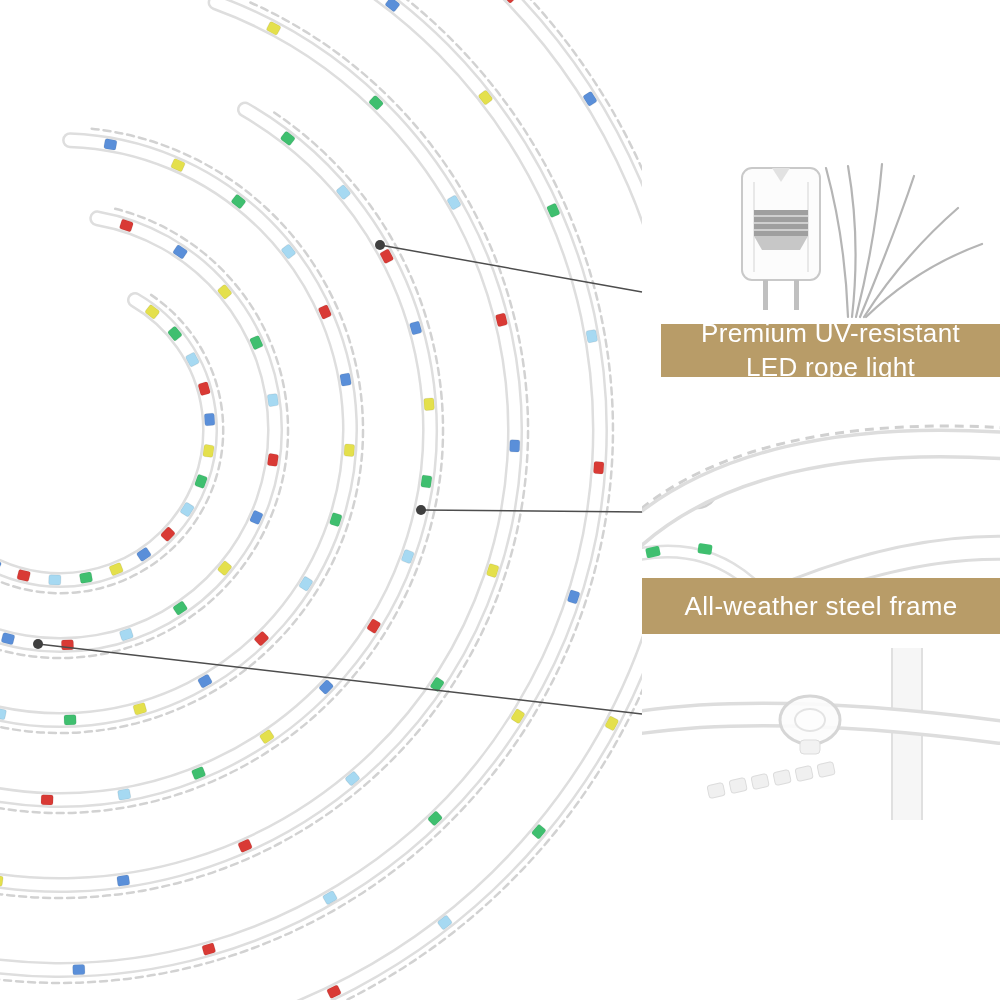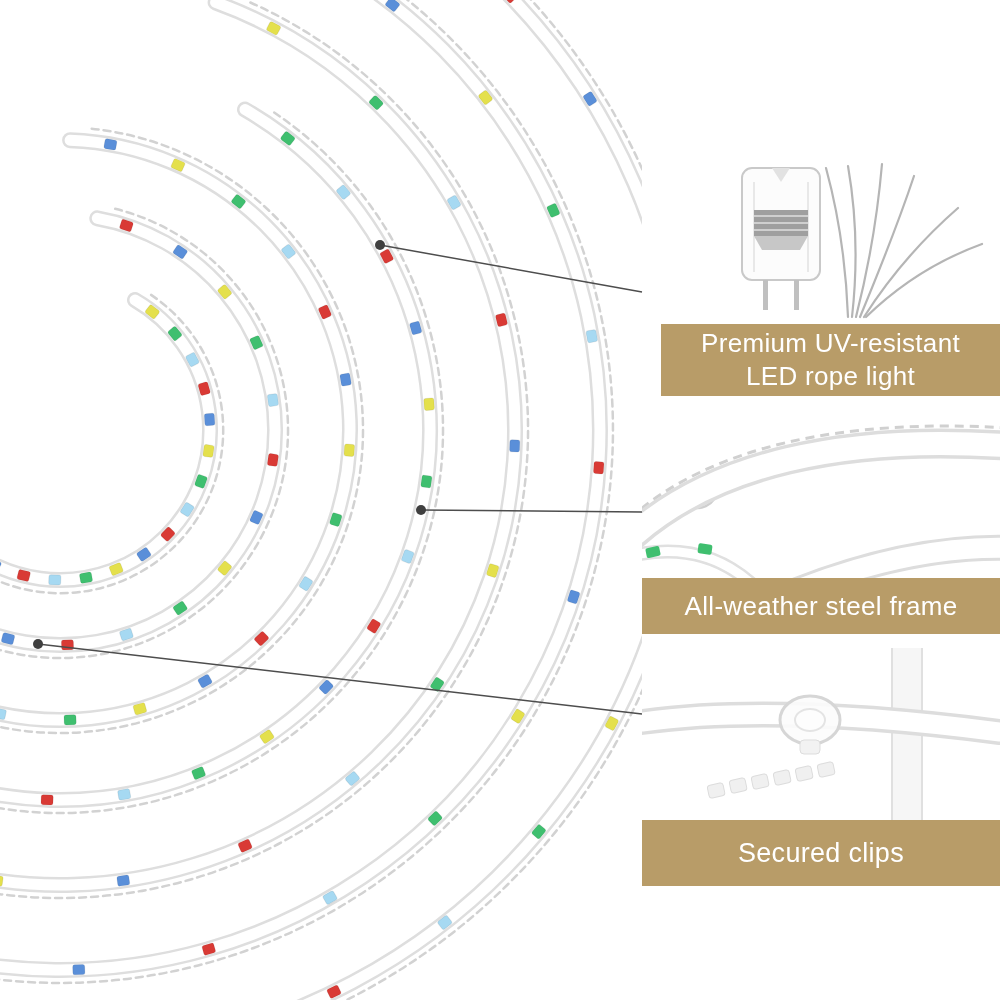--- a/index.html
+++ b/index.html
@@ -14,21 +14,21 @@
   #panel-frame{top:406px;}
   #panel-clips{top:648px;}
   .photo{height:172px;background:#ffffff;position:relative;overflow:hidden;}
   .photo svg{display:block;}
   .caption{
     background:var(--caption-bg,#b89c68);
     color:var(--caption-text,#ffffff);
     display:flex;align-items:center;justify-content:center;
     text-align:center;white-space:pre-line;letter-spacing:0.3px;
   }
-  #panel-led .caption{height:72px;font-size:26px;line-height:1.28;margin-left:19px;}
+  #panel-led .caption{height:53px;font-size:26px;line-height:1.28;margin-left:19px;}
   #panel-frame .caption{height:56px;font-size:26px;}
   #panel-clips .caption{height:66px;font-size:27px;}
 </style>
 </head>
 <body>
 
 <div class="stage">
 
   <svg id="artwork" width="642" height="1000" viewBox="0 0 642 1000">
       <path d="M 126.7 -204.5 A 638 638 0 1 1 -553.3 605.9" fill="none" stroke="#d2d2d2" stroke-width="2.5" stroke-dasharray="7 5" stroke-linecap="round"></path>
@@ -208,21 +208,20 @@
           <rect x="132" y="123" width="16" height="13" rx="3" fill="#f0f0f0" stroke="#dcdcdc" transform="rotate(-12 140 129)"></rect>
           <rect x="154" y="119" width="16" height="13" rx="3" fill="#f0f0f0" stroke="#dcdcdc" transform="rotate(-12 162 125)"></rect>
           <rect x="176" y="115" width="16" height="13" rx="3" fill="#f0f0f0" stroke="#dcdcdc" transform="rotate(-12 184 121)"></rect>
         </g>
 
         <ellipse cx="168" cy="72" rx="30" ry="24" fill="rgba(252,252,252,0.9)" stroke="#d6d6d6" stroke-width="3"></ellipse>
         <ellipse cx="168" cy="72" rx="15" ry="11" fill="#fdfdfd" stroke="#e4e4e4" stroke-width="2"></ellipse>
         <rect x="158" y="92" width="20" height="14" rx="4" fill="#f2f2f2" stroke="#dddddd"></rect>
       </svg>
     </div>
-    <div class="caption">Secured clips</div>
   </div>
 
   <svg class="overlay" width="1000" height="1000" viewBox="0 0 1000 1000">
     <line x1="380" y1="245" x2="642" y2="292" stroke="#4d4d4d" stroke-width="1.5"></line>
     <circle cx="380" cy="245" r="5" fill="#3f3f3f"></circle>
     <line x1="421" y1="510" x2="642" y2="512" stroke="#4d4d4d" stroke-width="1.5"></line>
     <circle cx="421" cy="510" r="5" fill="#3f3f3f"></circle>
     <line x1="38" y1="644" x2="642" y2="714" stroke="#4d4d4d" stroke-width="1.5"></line>
     <circle cx="38" cy="644" r="5" fill="#3f3f3f"></circle>
   </svg>

